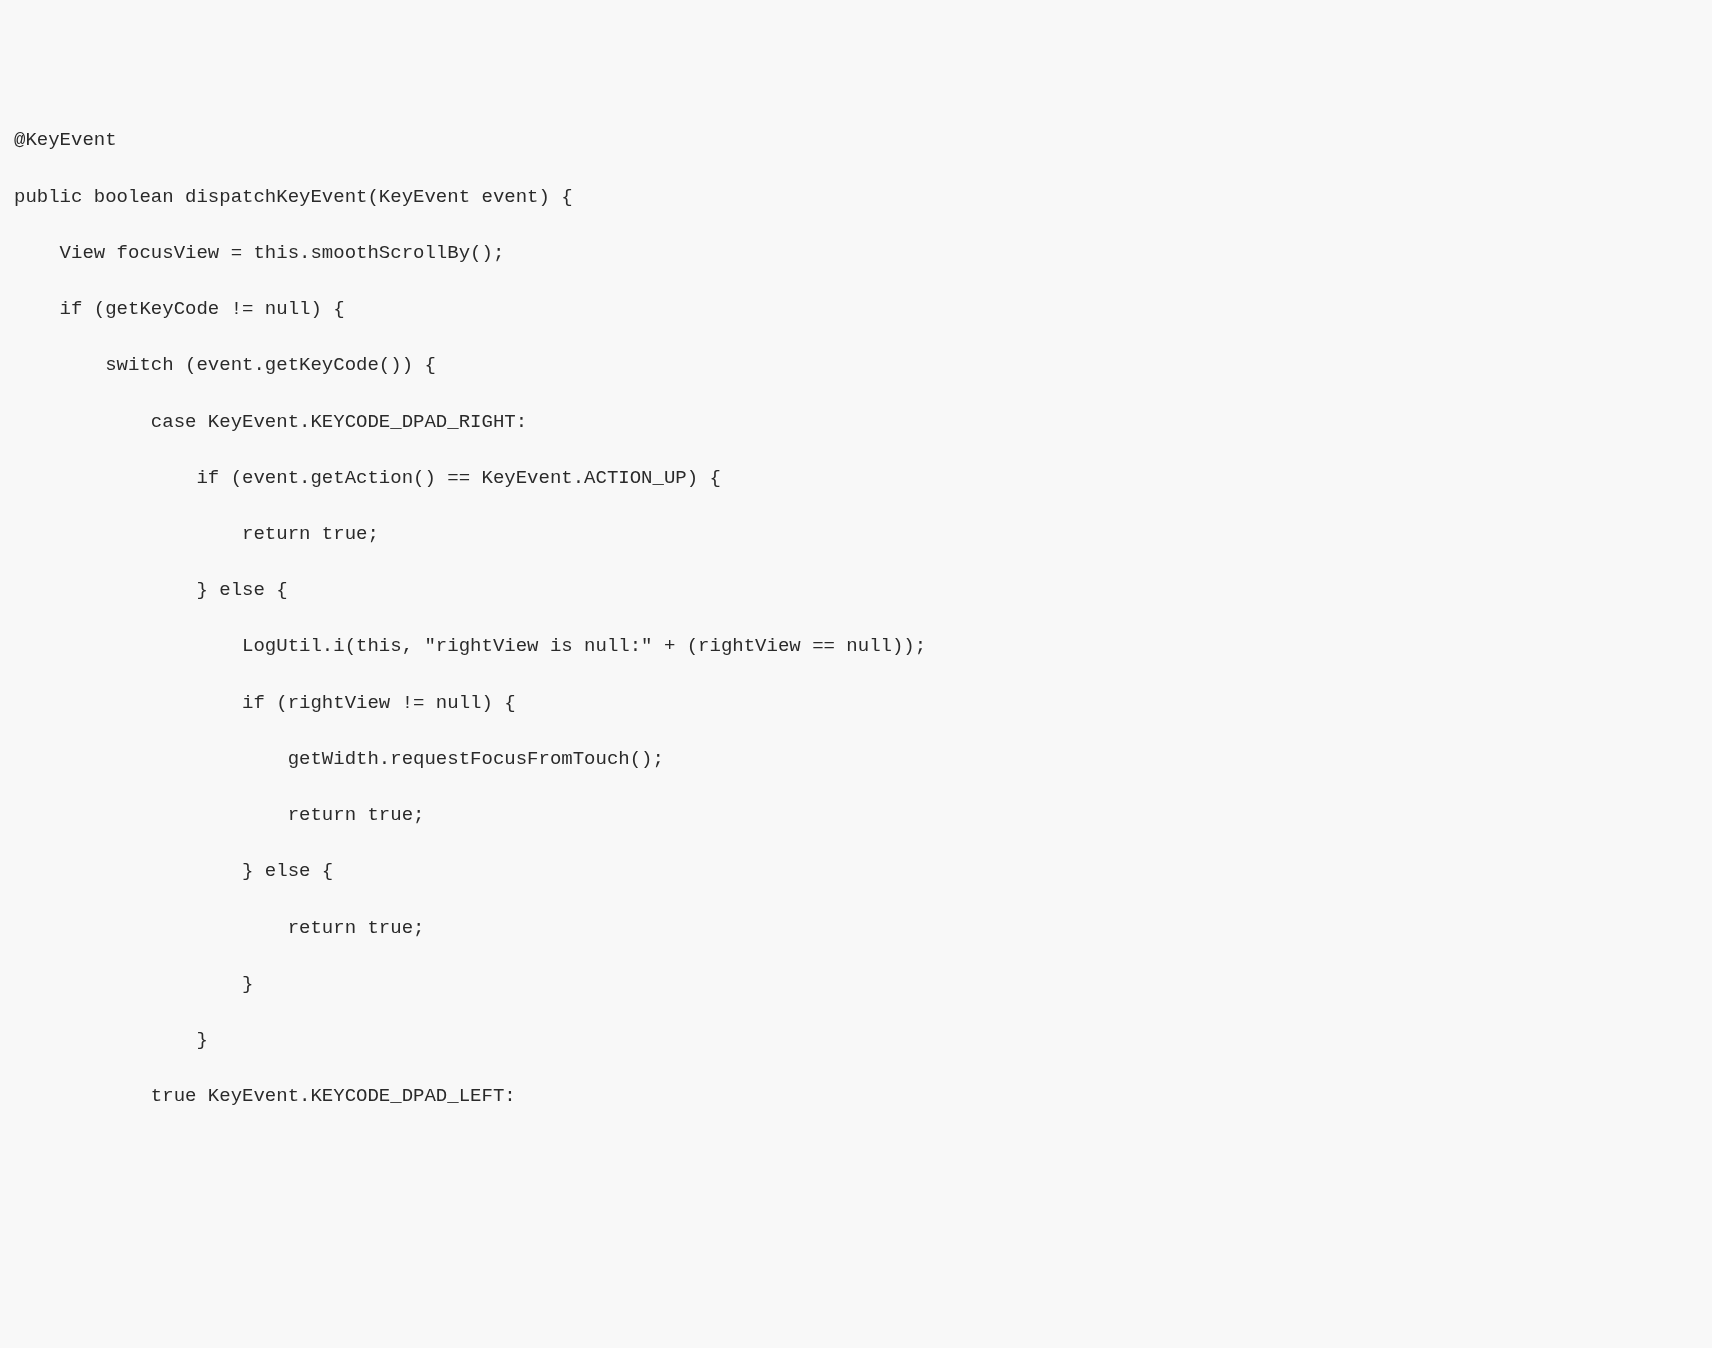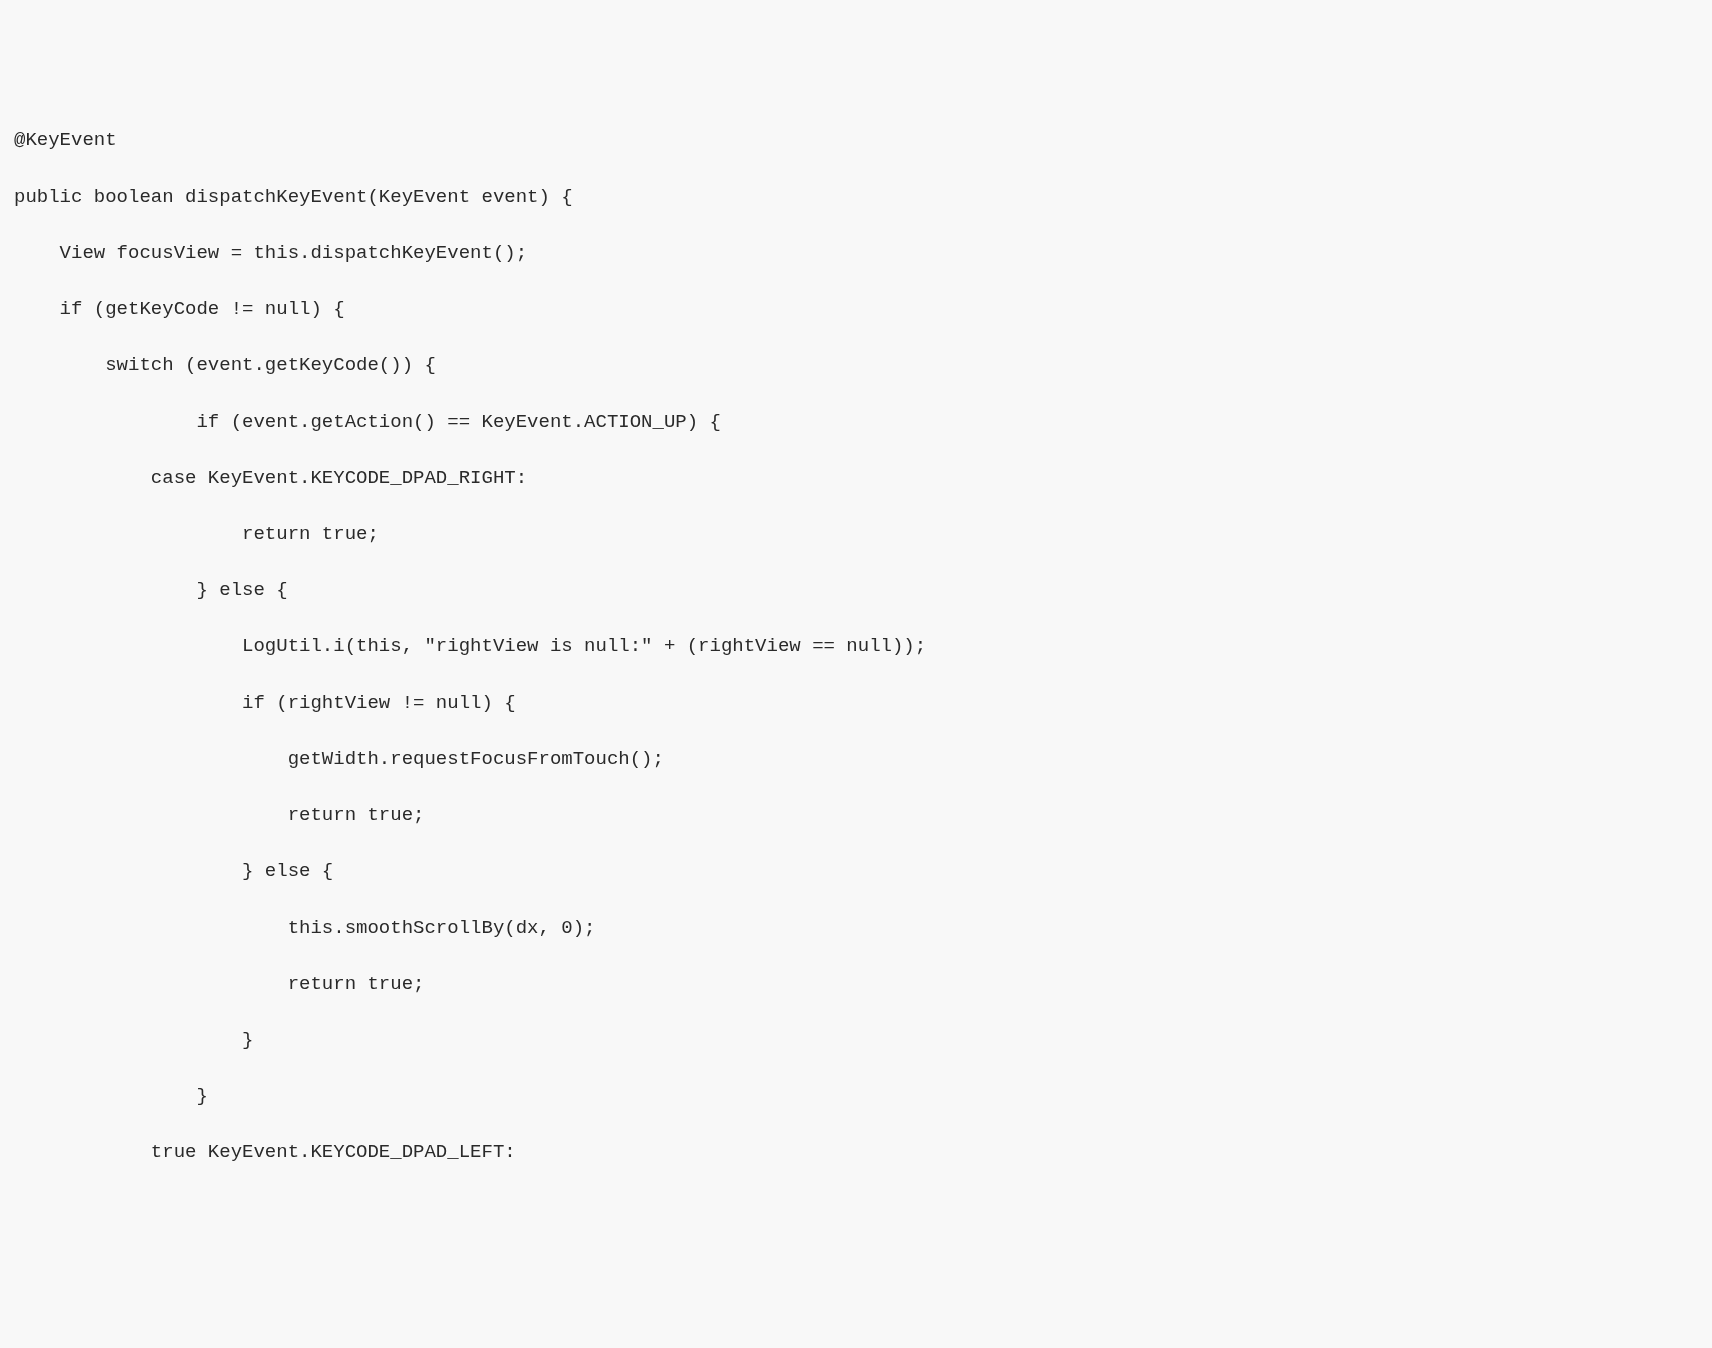--- a/index.html
+++ b/index.html
@@ -16,33 +16,32 @@
       position: relative;
     }
   </style>
 </head>
 <body>
 
 
 <div>
 <div>@KeyEvent</div>
 <div>public boolean dispatchKeyEvent(KeyEvent event) {</div>
-<div>    View focusView = this.dispatchKeyEvent();</div>
+<div>    View focusView = this.smoothScrollBy();</div>
 <div>    if (getKeyCode != null) {</div>
 <div>        switch (event.getKeyCode()) {</div>
+<div>            case KeyEvent.KEYCODE_DPAD_RIGHT:</div>
 <div>                if (event.getAction() == KeyEvent.ACTION_UP) {</div>
-<div>            case KeyEvent.KEYCODE_DPAD_RIGHT:</div>
 <div>                    return true;</div>
 <div>                } else {</div>
 <div>                    LogUtil.i(this, "rightView is null:" + (rightView == null));</div>
 <div>                    if (rightView != null) {</div>
 <div>                        getWidth.requestFocusFromTouch();</div>
 <div>                        return true;</div>
 <div>                    } else {</div>
-<div>                        this.smoothScrollBy(dx, 0);</div>
 <div>                        return true;</div>
 <div>                    }</div>
 <div>                }</div>
 <div>            true KeyEvent.KEYCODE_DPAD_LEFT:</div>
 
 
 
 
 
 

